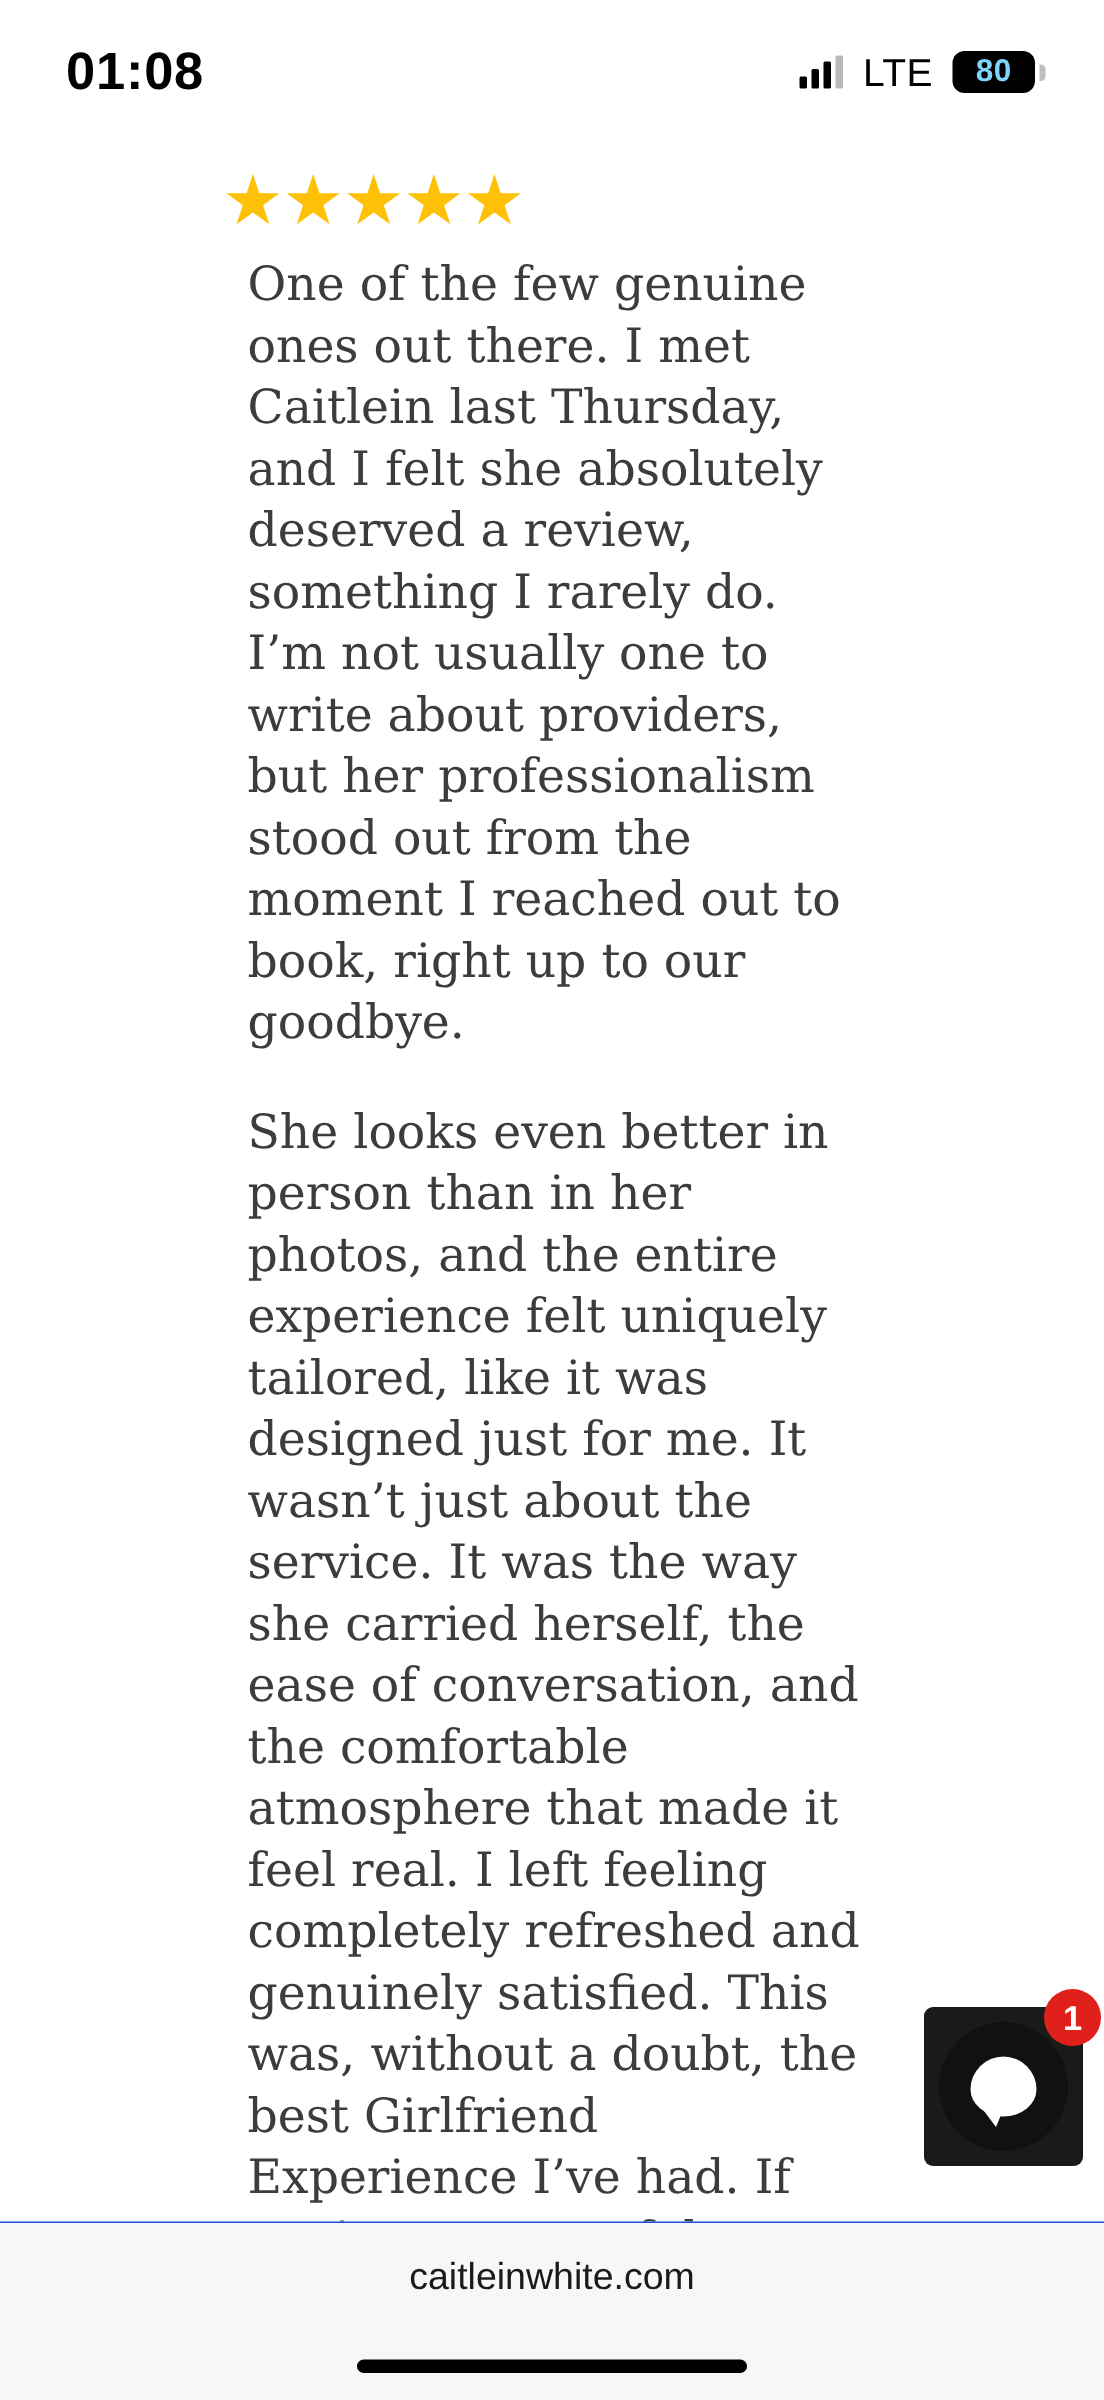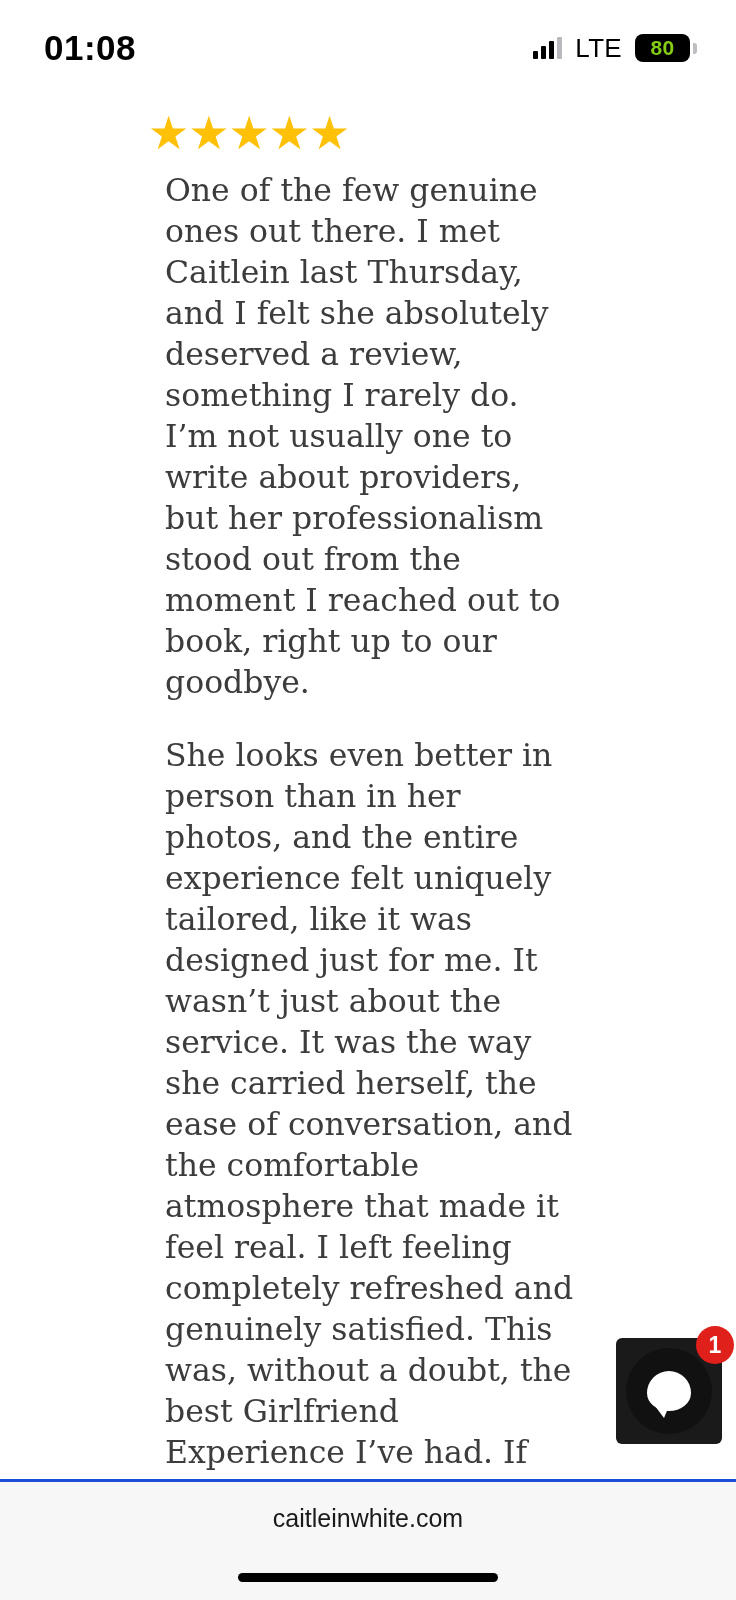--- a/index.html
+++ b/index.html
@@ -66,21 +66,21 @@
     position: relative;
     width: 55px;
     height: 28px;
     border-radius: 8px;
     background: #000;
     display: flex;
     align-items: center;
     justify-content: center;
   }
   .battery-level {
-    color: #84cc16;
+    color: #7dd3fc;
     font-size: 21px;
     font-weight: bold;
     letter-spacing: 0.3px;
   }
   .battery-cap {
     position: absolute;
     right: -7px;
     top: 9px;
     width: 4px;
     height: 11px;
@@ -189,21 +189,21 @@
   }
 
   
   .browser-bar {
     position: absolute;
     left: 0;
     bottom: 0;
     width: 736px;
     height: 118px;
     background: #f7f7f7;
-    border-top: 3px solid #1d4ed8;
+    border-top: 1px solid #1d4ed8;
   }
   .browser-url {
     position: absolute;
     top: 22px;
     left: 0;
     width: 100%;
     text-align: center;
     font-size: 25px;
     color: #1a1a1a;
     font-family: "Liberation Sans", sans-serif;

